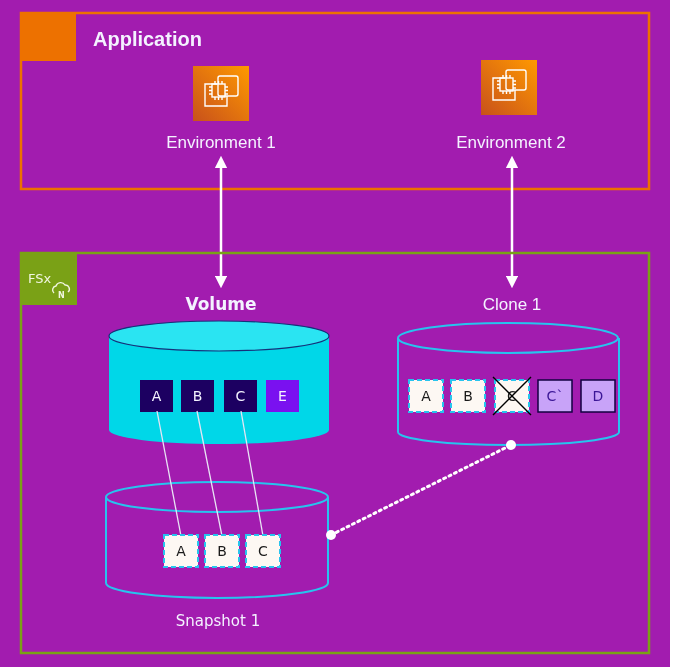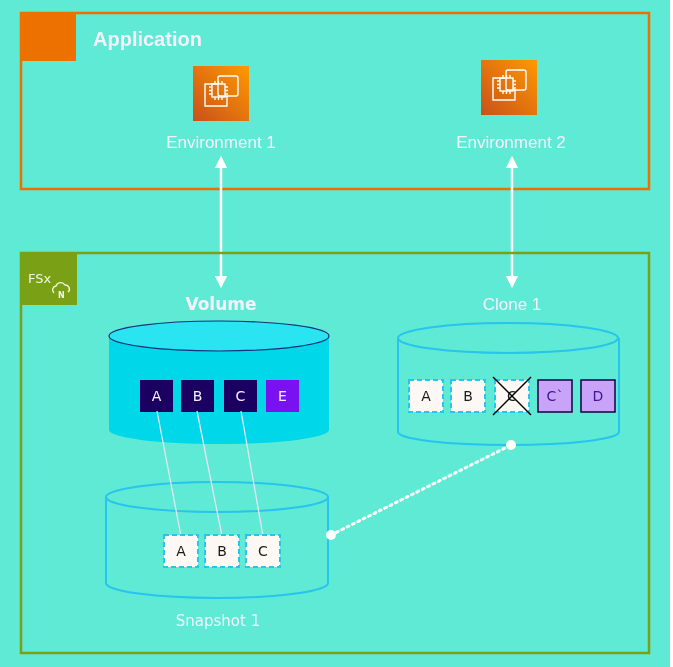--- a/index.html
+++ b/index.html
@@ -1,17 +1,17 @@
 <!DOCTYPE html>
 <html><head>
 <meta charset="utf-8">
 <style>
   html, body { margin: 0; padding: 0; background: #fff; }
   body { width: 673px; height: 667px; overflow: hidden; position: relative; font-family: "Liberation Sans", sans-serif; }
-  #canvas { position: absolute; left: 0; top: 0; width: 673px; height: 667px; background: #5eead4; }
+  #canvas { position: absolute; left: 0; top: 0; width: 673px; height: 667px; background: #a21caf; }
   #rightband { position: absolute; right: 0; top: 0; width: 3px; height: 667px; background: #fff; }
   svg { position: absolute; left: 0; top: 0; }
   .lbl { fill: #f4f2ff; font-family: "Liberation Sans", sans-serif; }
   .lbl-dv { fill: #f4f2ff; font-family: "DejaVu Sans", sans-serif; }
 </style>
 </head>
 <body>
 
 <div id="canvas">
   <svg width="673" height="667" viewBox="0 0 673 667">

